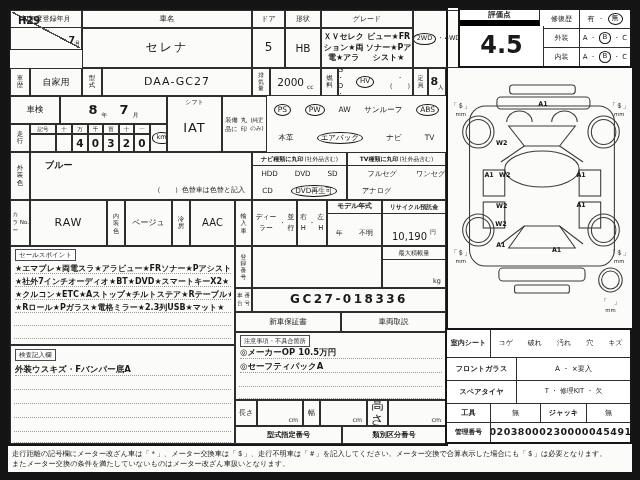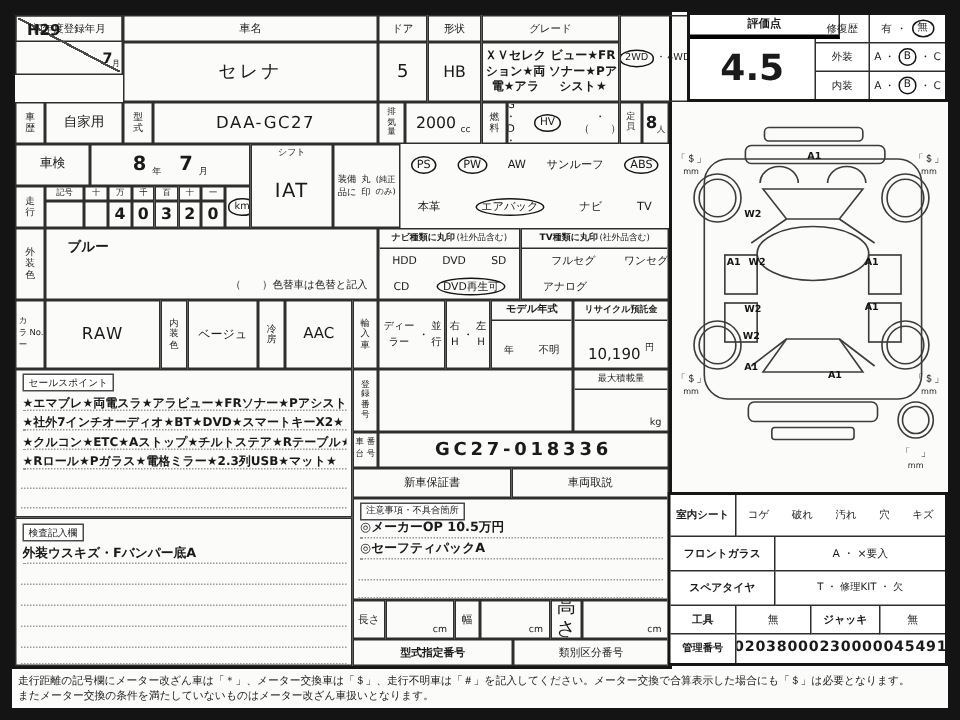--- a/index.html
+++ b/index.html
@@ -238,25 +238,25 @@
     <div class="c" style="left:293px;top:390px;width:17px;height:26px;font-size:7.2px">幅</div>
     <div class="c" style="left:310px;top:390px;width:47px;height:26px">
           <span style="position:absolute;bottom:2px;right:4px;font-size:6.2px">cm</span>
         </div>
     <div class="c" style="left:357px;top:390px;width:21px;height:26px;font-size:13px">高さ</div>
     <div class="c" style="left:378px;top:390px;width:58px;height:26px">
           <span style="position:absolute;bottom:2px;right:4px;font-size:6.2px">cm</span>
         </div>
 
     <div class="c" style="left:225px;top:416px;width:107px;height:18px;font-size:7.2px;font-weight:600">型式指定番号</div>
-    <div class="c" style="left:332px;top:416px;width:104px;height:18px;font-size:7.2px;font-weight:400">類別区分番号</div>
+    <div class="c" style="left:332px;top:416px;width:104px;height:18px;font-size:7.2px;font-weight:700">類別区分番号</div>
   </div>
 
   <div style="position:absolute;left:450px;top:0;width:174px;height:60px;border:2px solid #161616;background:#fff">
-    <div class="c nb" style="left:0;top:0;width:100px;height:16px;font-size:7.5px;font-weight:600;border-right:1px solid #2e2e2e;border-bottom:3px solid #000000">評価点</div>
+    <div class="c nb" style="left:0;top:0;width:80px;height:16px;font-size:7.5px;font-weight:600;border-right:1px solid #2e2e2e;border-bottom:6px solid #000000">評価点</div>
     <div class="c nb" style="left:0;top:16px;width:84px;height:40px;font-size:24px;font-weight:700;border-right:1px solid #2e2e2e">4.5</div>
     <div class="c nb" style="left:84px;top:0;width:36px;height:19px;font-size:7px;border-right:1px solid #2e2e2e;border-bottom:1px solid #2e2e2e">修復歴</div>
     <div class="c nb" style="left:120px;top:0;width:50px;height:19px;font-size:7px;border-bottom:1px solid #2e2e2e;gap:3px">
       <span>有</span>
       <span>・</span>
       <span class="circ">無</span>
     </div>
     <div class="c nb" style="left:84px;top:19px;width:36px;height:19px;font-size:7px;border-right:1px solid #2e2e2e;border-bottom:1px solid #2e2e2e">外装</div>
     <div class="c nb" style="left:120px;top:19px;width:50px;height:19px;font-size:7px;border-bottom:1px solid #2e2e2e;gap:2px">
       <span>A</span>

